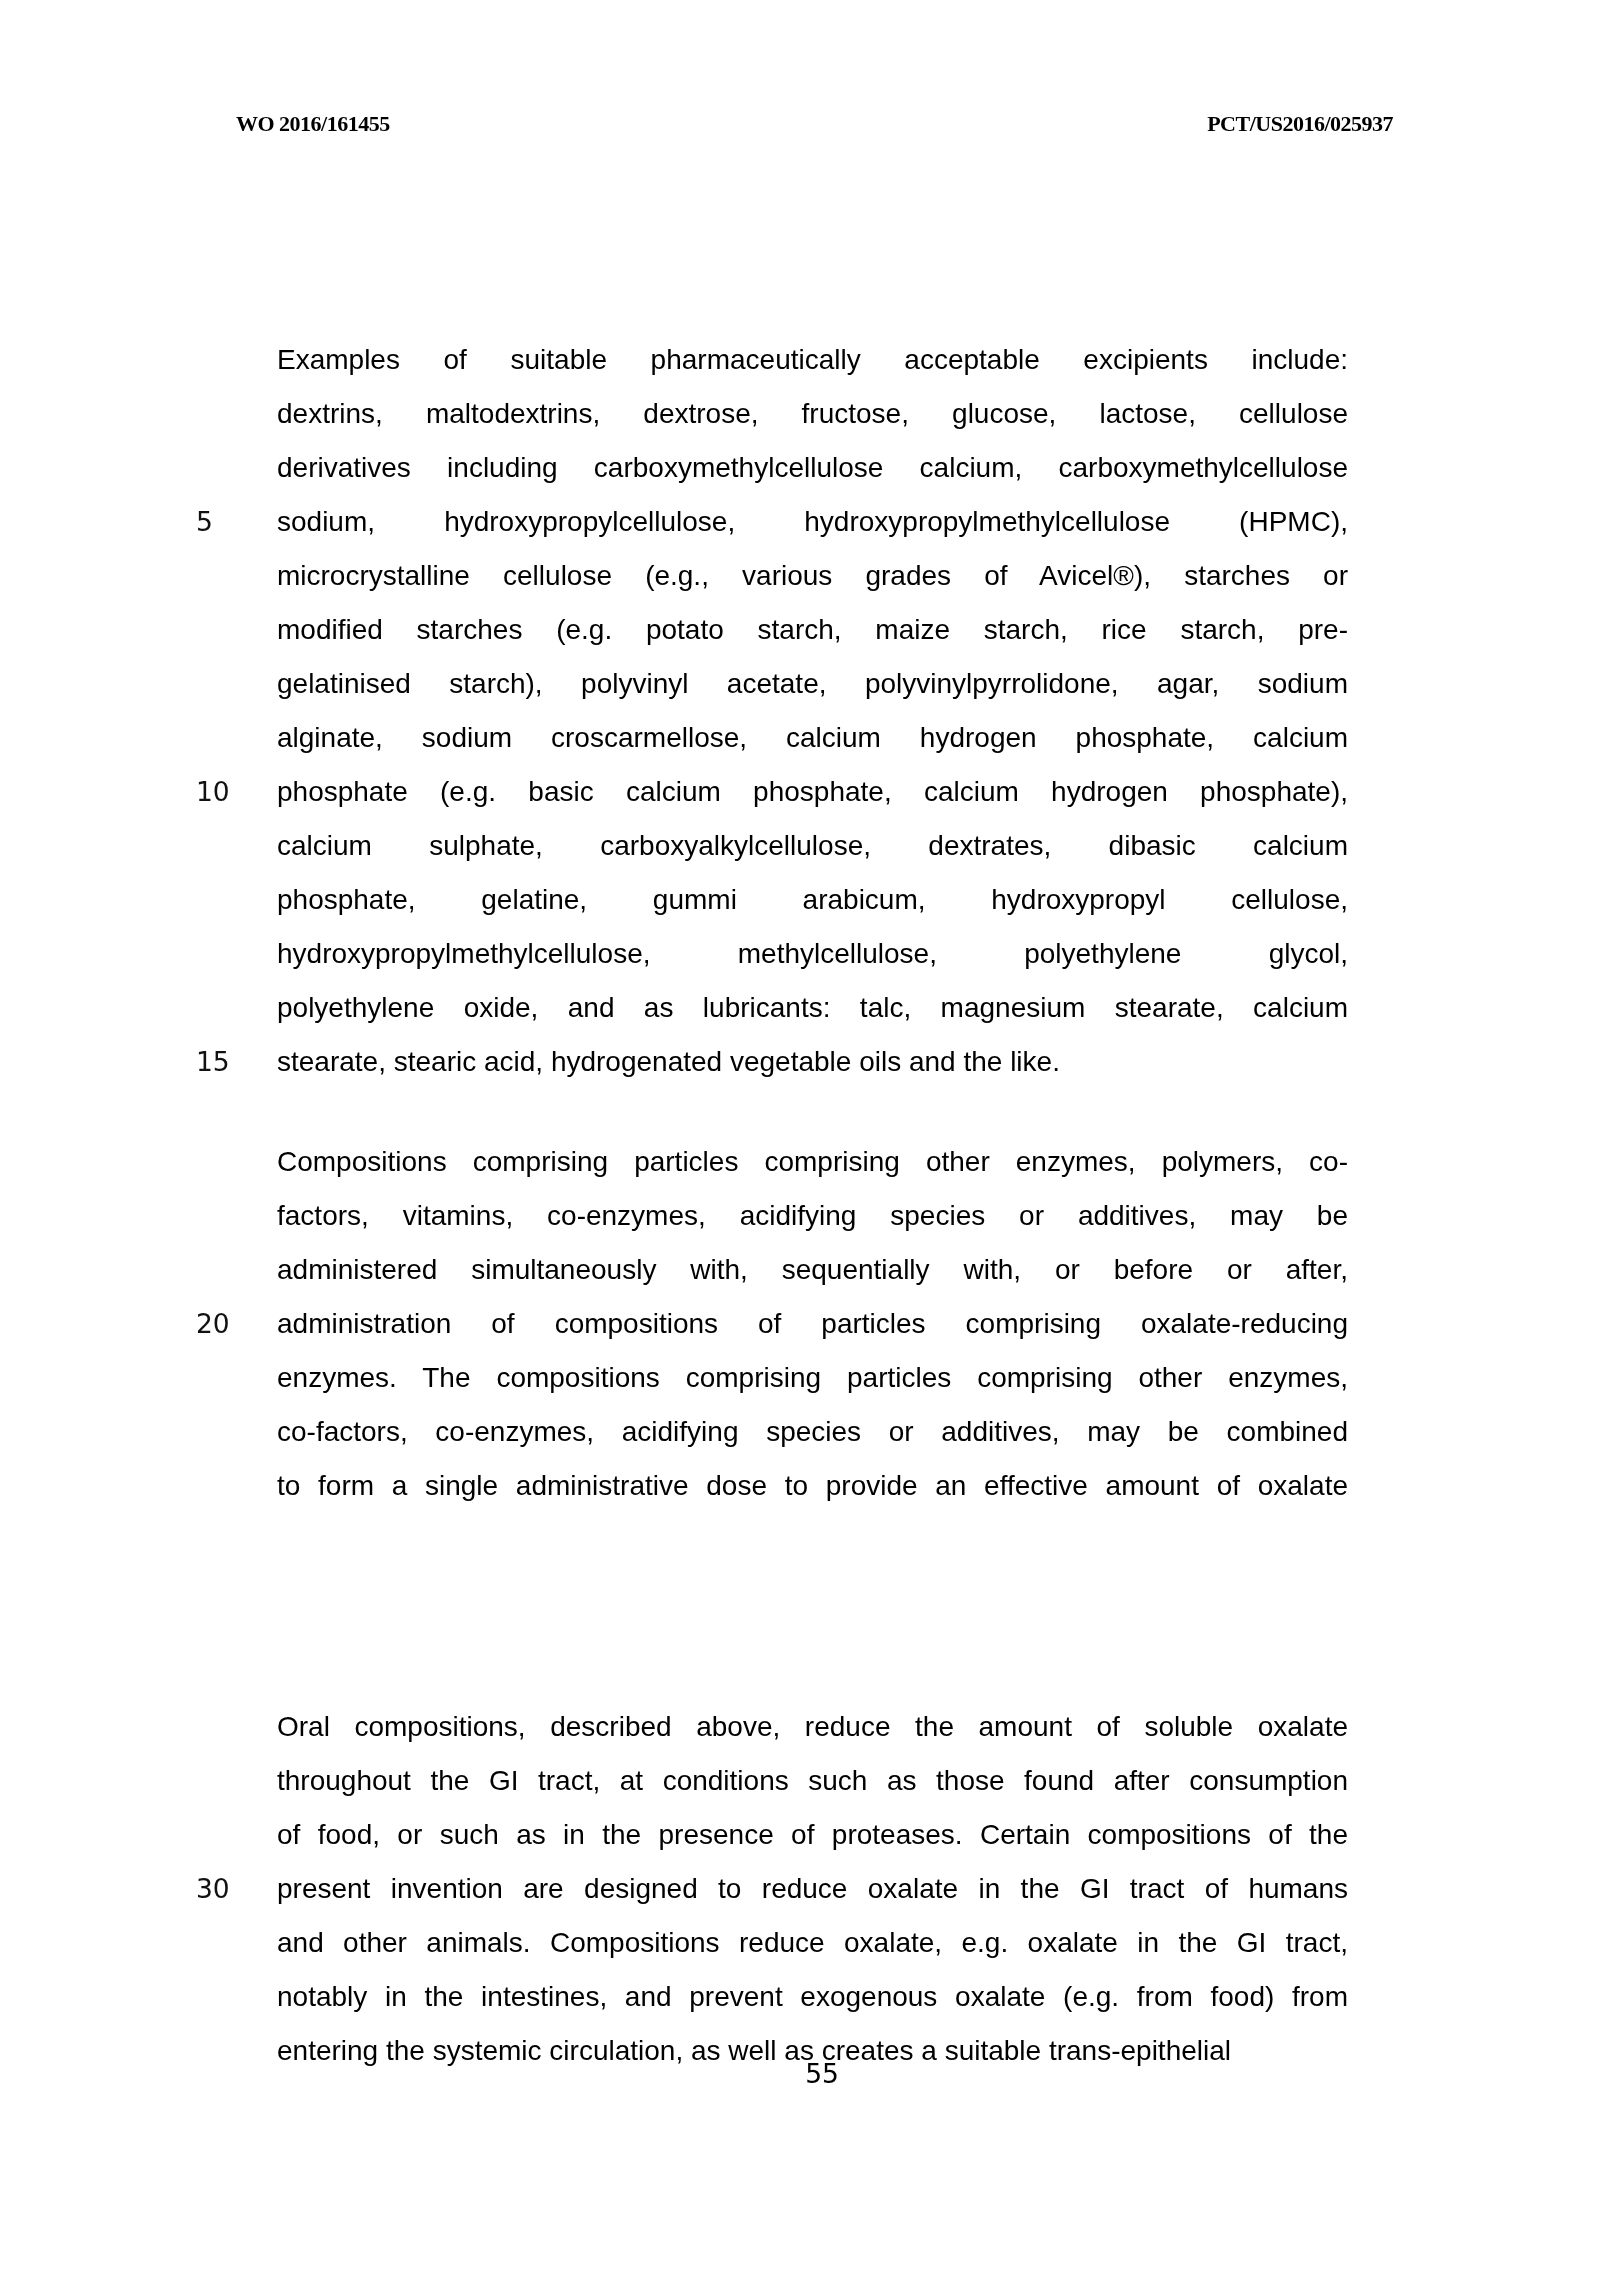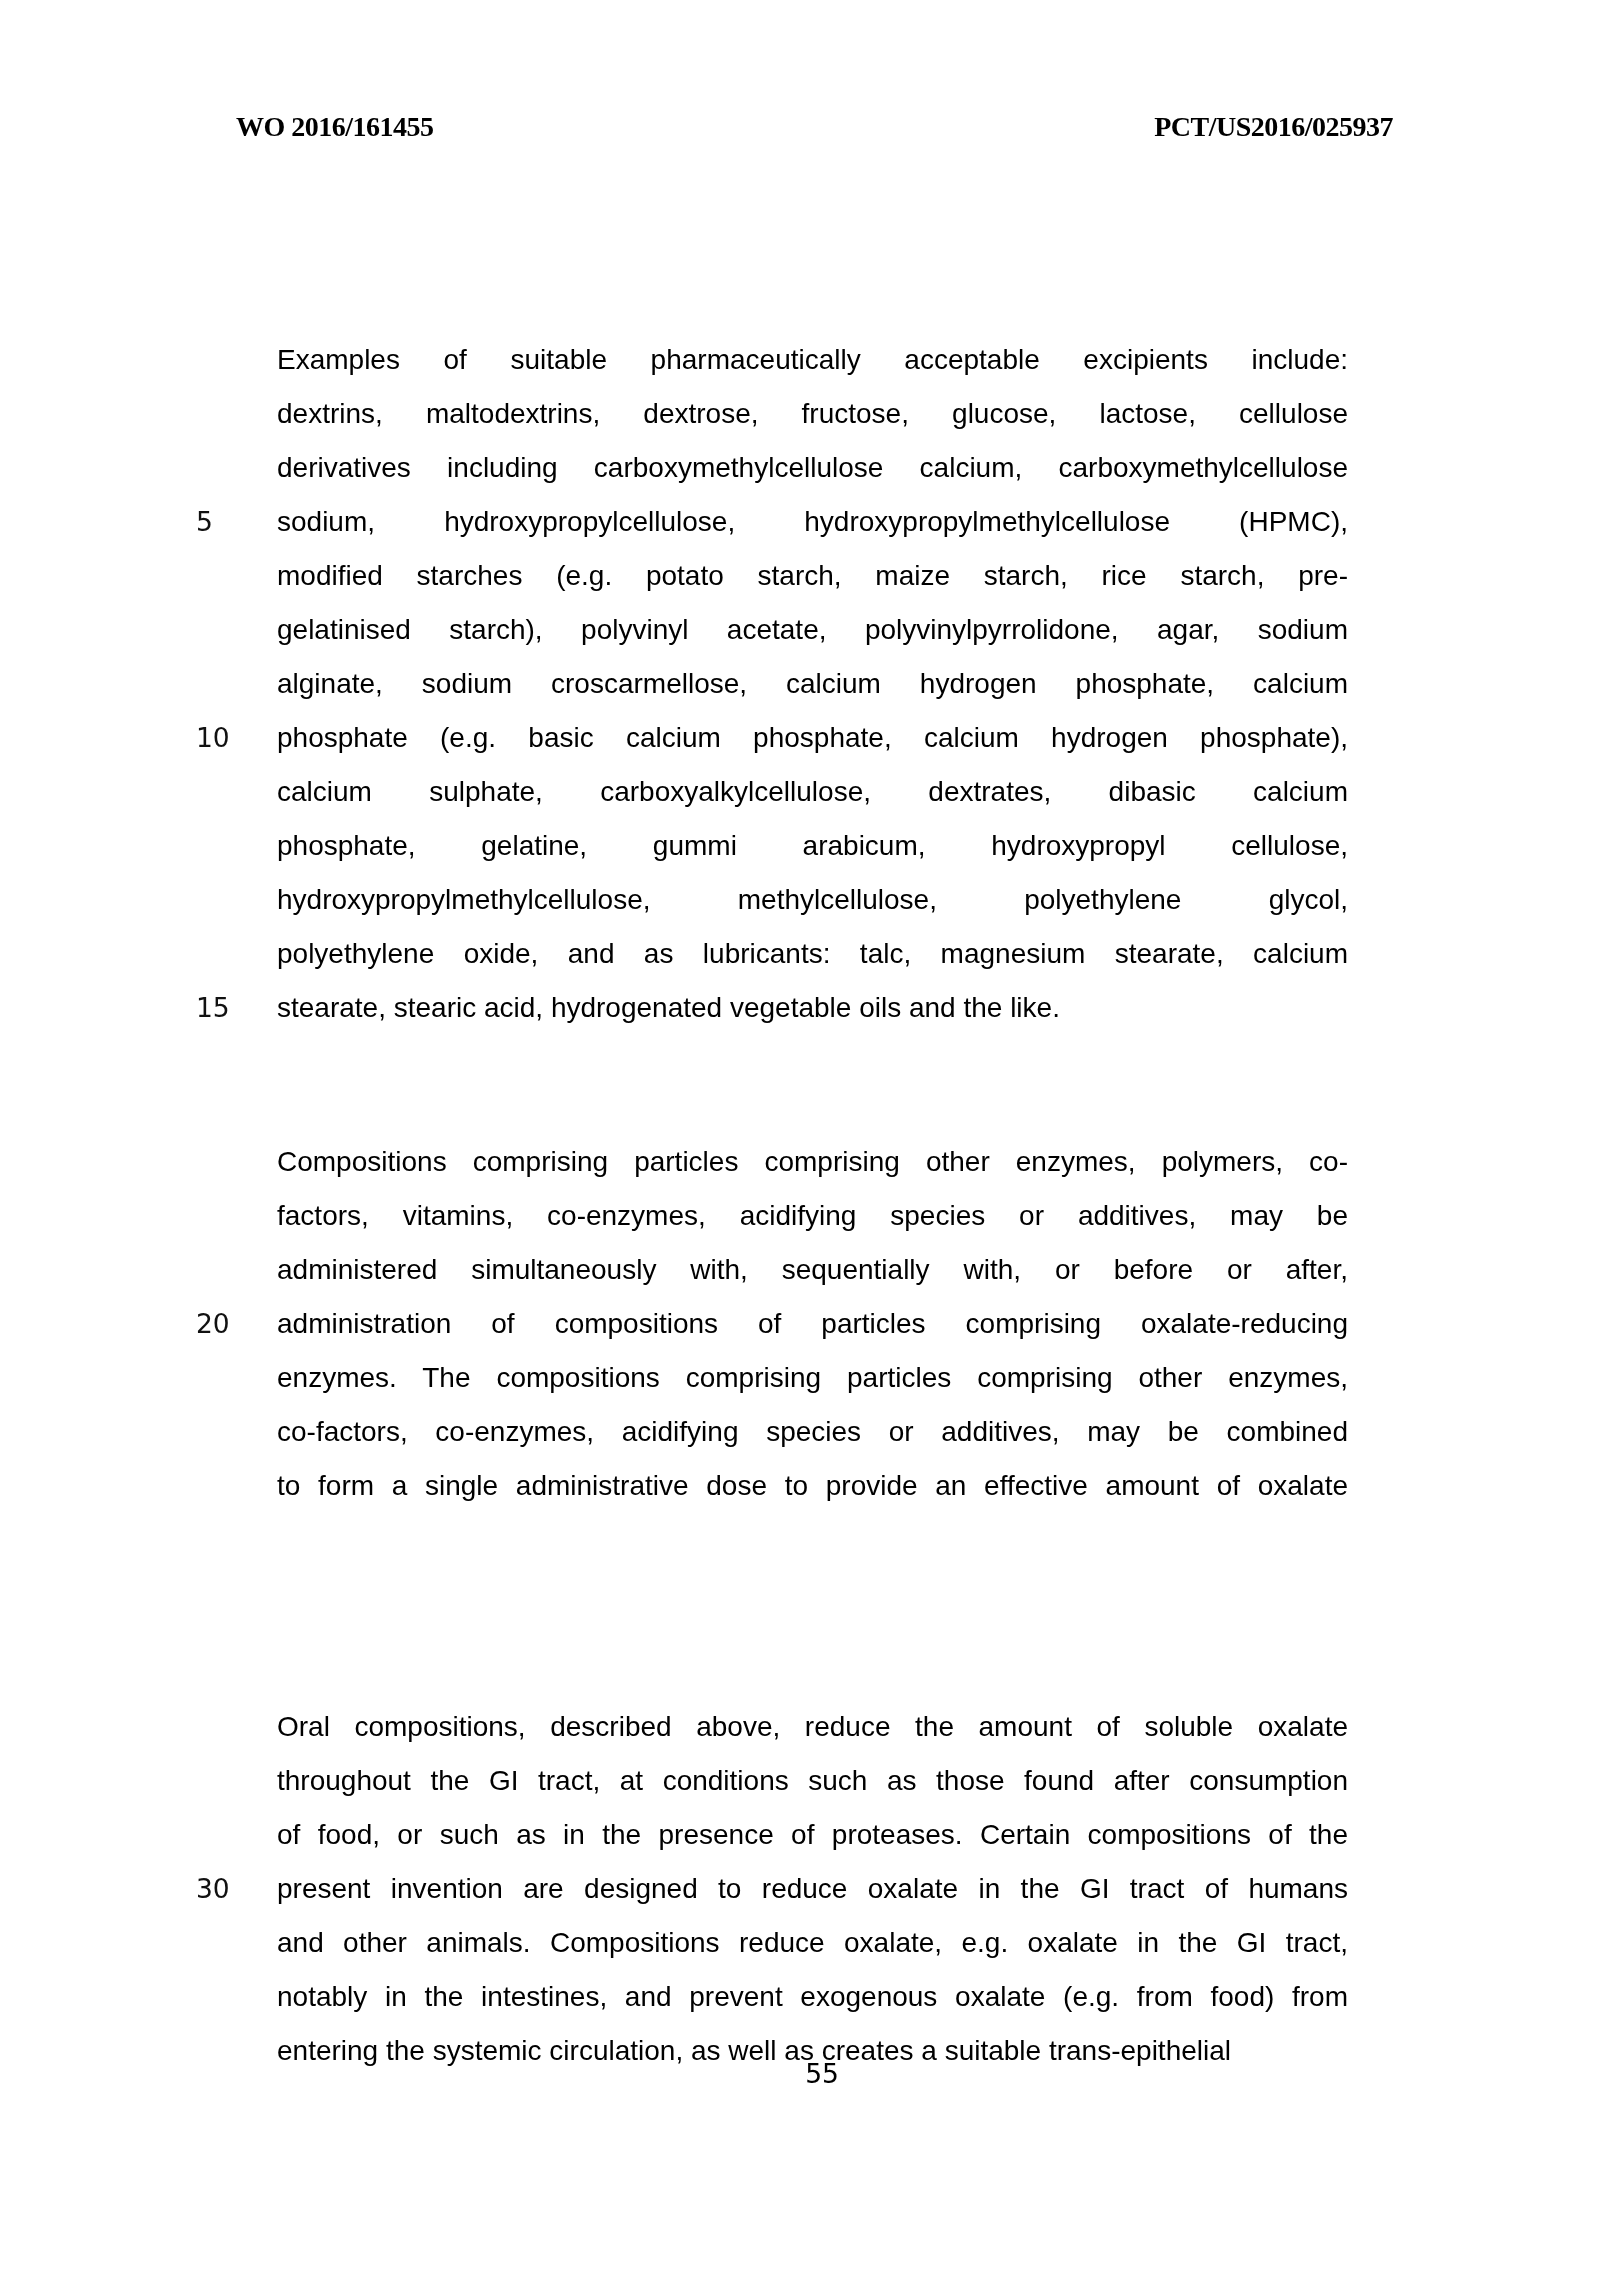--- a/index.html
+++ b/index.html
@@ -1,17 +1,17 @@
 <!DOCTYPE html>
 <html><head>
 <meta charset="utf-8">
 <style>
   html, body { margin: 0; padding: 0; background: #ffffff; }
   body { width: 1618px; height: 2287px; position: relative; overflow: hidden; color: #000; }
-  .hdr { position: absolute; top: 111px; font-family: "Liberation Serif", serif; font-weight: bold; font-size: 28px; letter-spacing: -0.5px; }
+  .hdr { position: absolute; top: 111px; font-family: "Liberation Serif", serif; font-weight: bold; font-size: 22px; letter-spacing: -0.5px; }
   .hdr-left { left: 236px; }
   .hdr-right { right: 225px; }
   .body { position: absolute; left: 277px; width: 1071px; font-family: "Liberation Sans", sans-serif; font-size: 28px; }
   .line { height: 54px; line-height: 54px; white-space: nowrap; text-align: justify; text-align-last: justify; }
   .line.last { text-align-last: left; }
   .lnum { position: absolute; left: -81px; width: 39px; text-align: left; font-family: "DejaVu Sans", sans-serif; font-size: 26.5px; color: #111; }
   .para { position: absolute; left: 0; width: 100%; }
   .pagenum { position: absolute; top: 2058px; left: 13px; width: 1618px; text-align: center; font-family: "DejaVu Sans", sans-serif; font-size: 26.5px; }
 </style>
 </head>
@@ -30,20 +30,24 @@
         <span class="lnum"></span>
         <span style="display: block; text-align: justify; text-align-last: justify; white-space: normal; height: 54px; overflow: hidden;">dextrins, maltodextrins, dextrose, fructose, glucose, lactose, cellulose</span>
       </div>
       <div class="line" style="position: relative;">
         <span class="lnum"></span>
         <span style="display: block; text-align: justify; text-align-last: justify; white-space: normal; height: 54px; overflow: hidden;">derivatives including carboxymethylcellulose calcium, carboxymethylcellulose</span>
       </div>
       <div class="line" style="position: relative;">
         <span class="lnum">5</span>
         <span style="display: block; text-align: justify; text-align-last: justify; white-space: normal; height: 54px; overflow: hidden;">sodium, hydroxypropylcellulose, hydroxypropylmethylcellulose (HPMC),</span>
+      </div>
+      <div class="line" style="position: relative;">
+        <span class="lnum"></span>
+        <span style="display: block; text-align: justify; text-align-last: justify; white-space: normal; height: 54px; overflow: hidden;">microcrystalline cellulose (e.g., various grades of Avicel®), starches or</span>
       </div>
       <div class="line" style="position: relative;">
         <span class="lnum"></span>
         <span style="display: block; text-align: justify; text-align-last: justify; white-space: normal; height: 54px; overflow: hidden;">modified starches (e.g. potato starch, maize starch, rice starch, pre-</span>
       </div>
       <div class="line" style="position: relative;">
         <span class="lnum"></span>
         <span style="display: block; text-align: justify; text-align-last: justify; white-space: normal; height: 54px; overflow: hidden;">gelatinised starch), polyvinyl acetate, polyvinylpyrrolidone, agar, sodium</span>
       </div>
       <div class="line" style="position: relative;">

